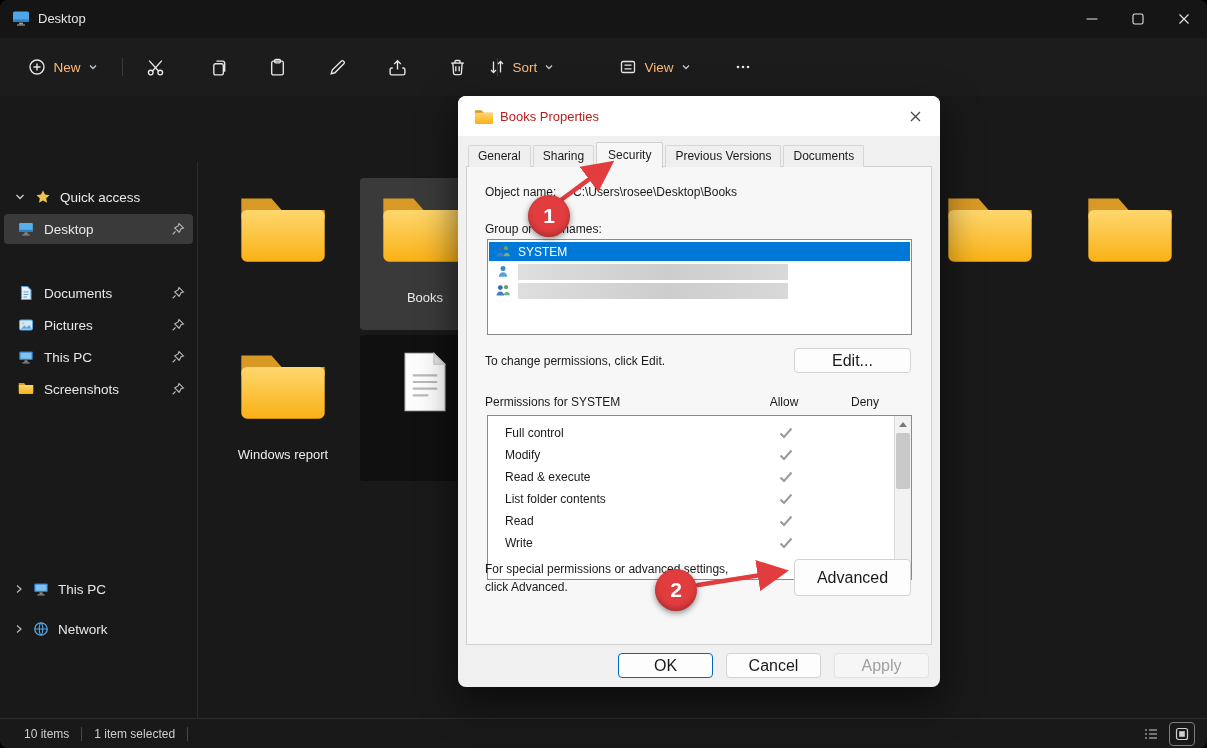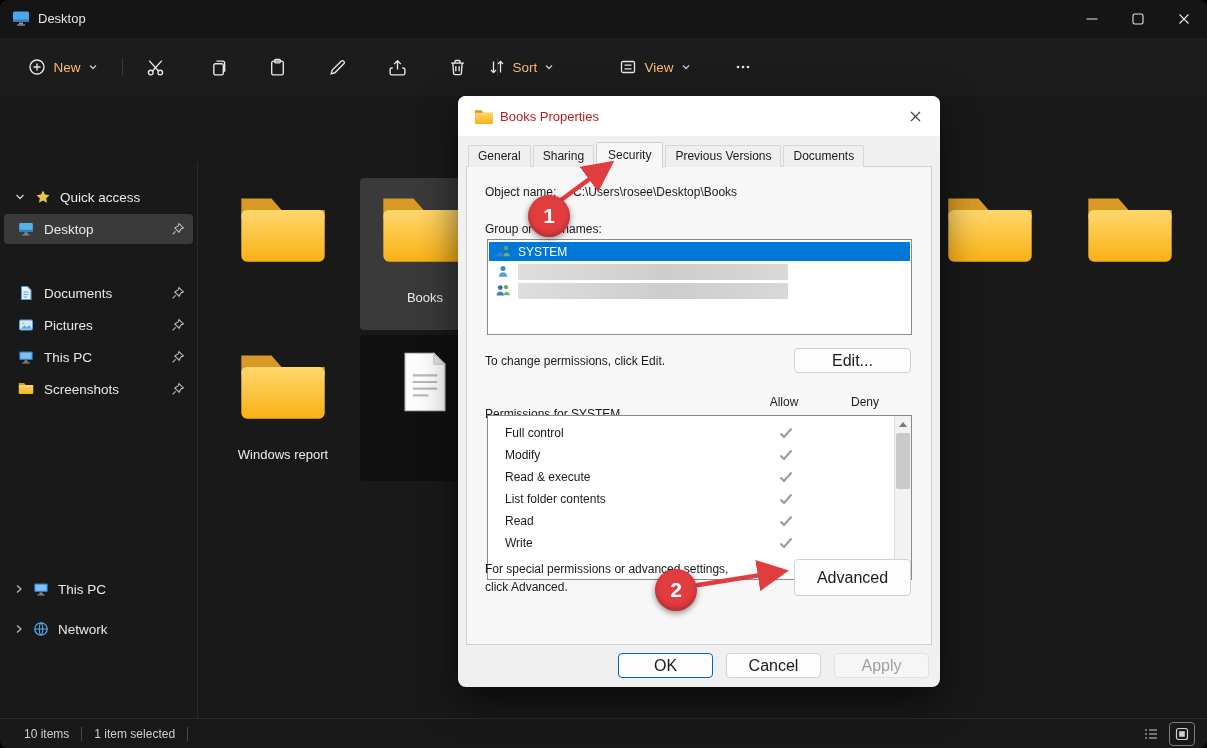--- a/index.html
+++ b/index.html
@@ -474,21 +474,21 @@
               <circle cx="11" cy="4.2" r="2.1" fill="#64a36a"></circle>
               <path d="M8.7 12.3c.4-2.2 1.5-3.5 3-3.5 1.7 0 2.9 1.4 3.2 3.5z" fill="#74b07a"></path>
             </svg>
           <span class="redact"></span>
         </div>
       </div>
 
       <span class="dlab" style="left:18px;top:187px">To change permissions, click Edit.</span>
       <div class="dbtn" style="left:327px;top:181px;width:117px">Edit...</div>
 
-      <span class="dlab" style="left:18px;top:240px">Permissions for SYSTEM</span>
+      <span class="dlab" style="left:18px;top:228px">Permissions for SYSTEM</span>
       <span class="dlab" style="left:287px;top:228px;width:60px;text-align:center">Allow</span>
       <span class="dlab" style="left:368px;top:228px;width:60px;text-align:center">Deny</span>
 
       <div class="listbox" id="perm-list">
         <div class="prow" style="top:6px">
           <span class="pname">Full control</span>
           <span class="pcheck">
               <svg width="14" height="12" viewBox="0 0 14 12">
                 <path d="M1.5 6.5l3.5 3.5L12.5 1.5" fill="none" stroke="#9a9a9a" stroke-width="2"></path>
               </svg>

